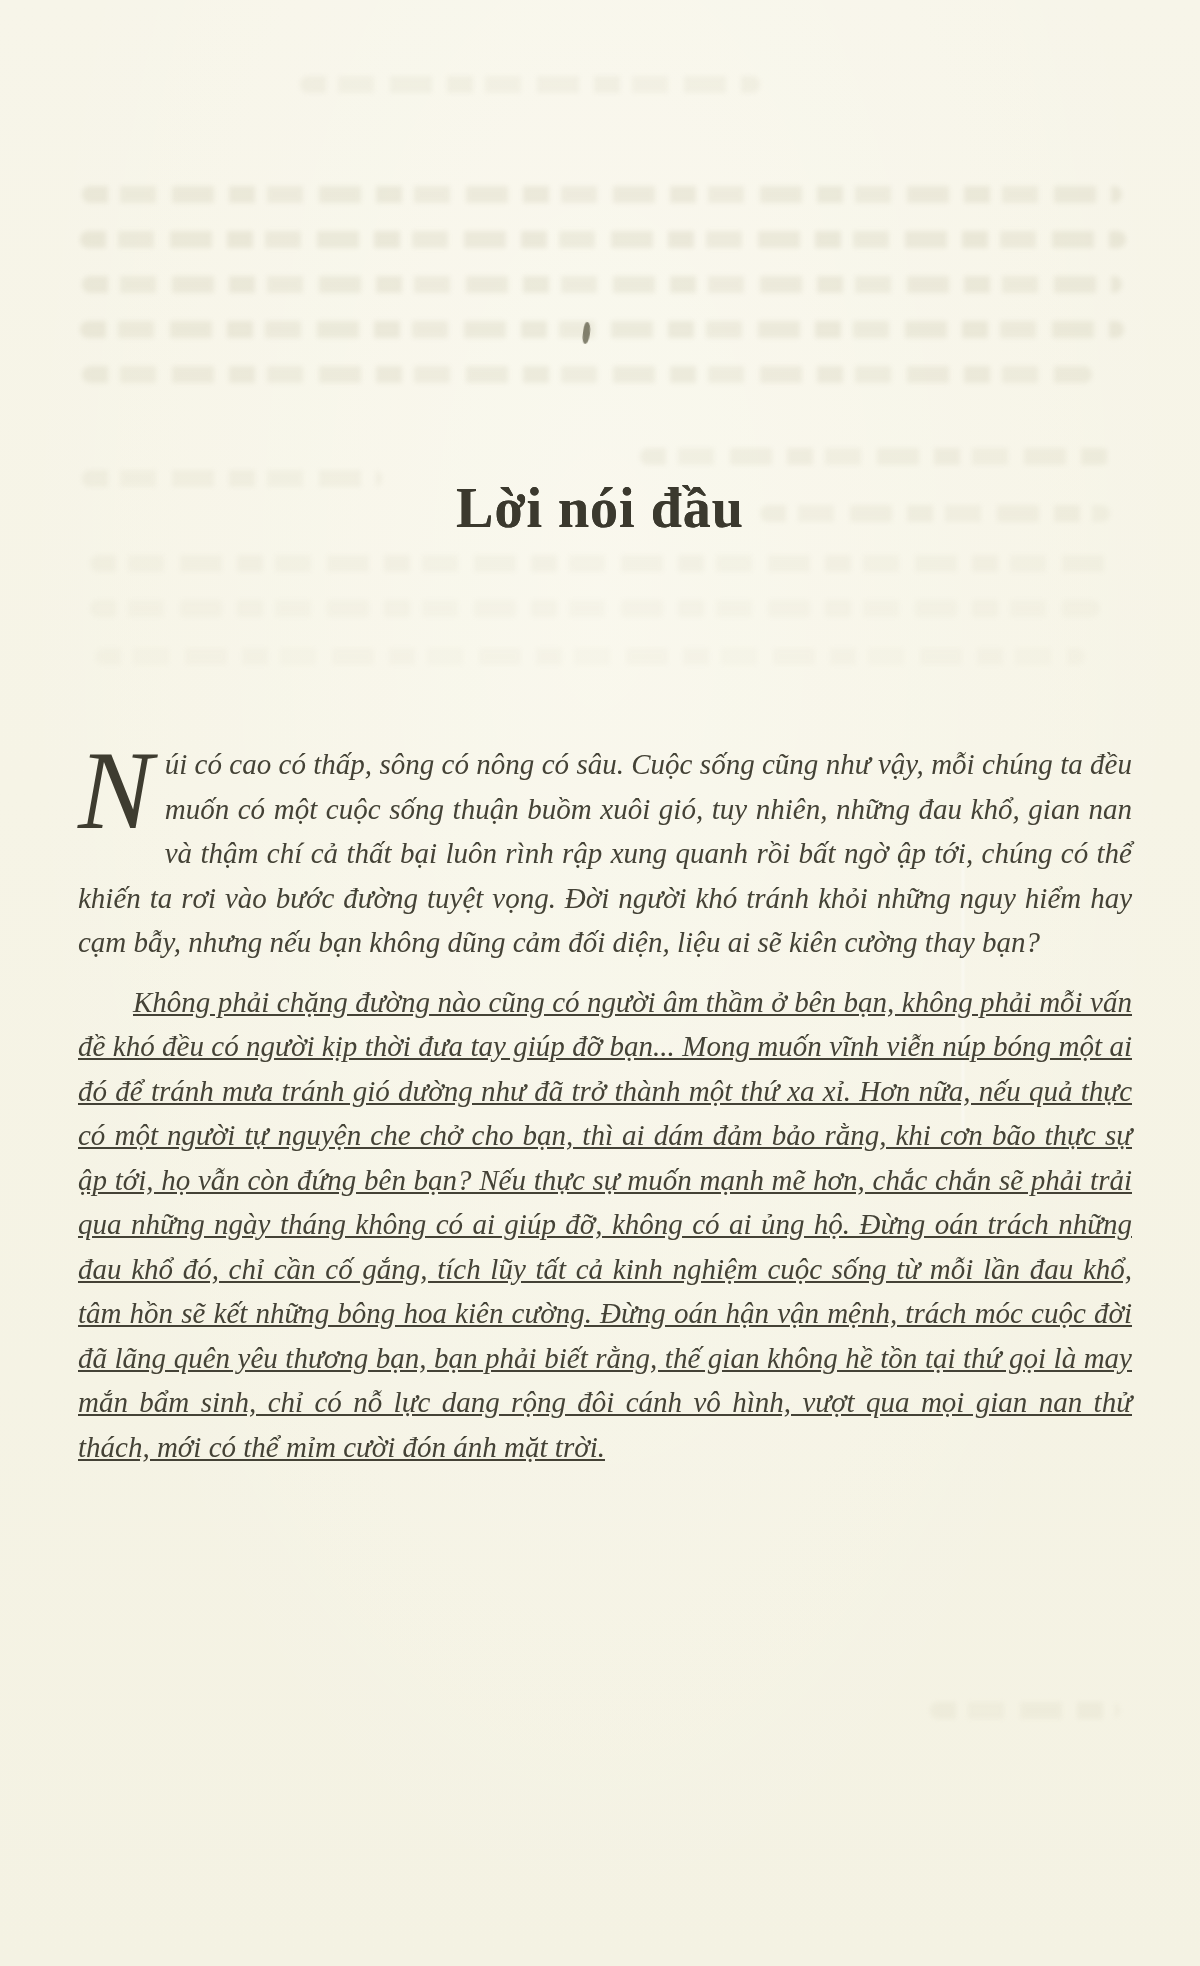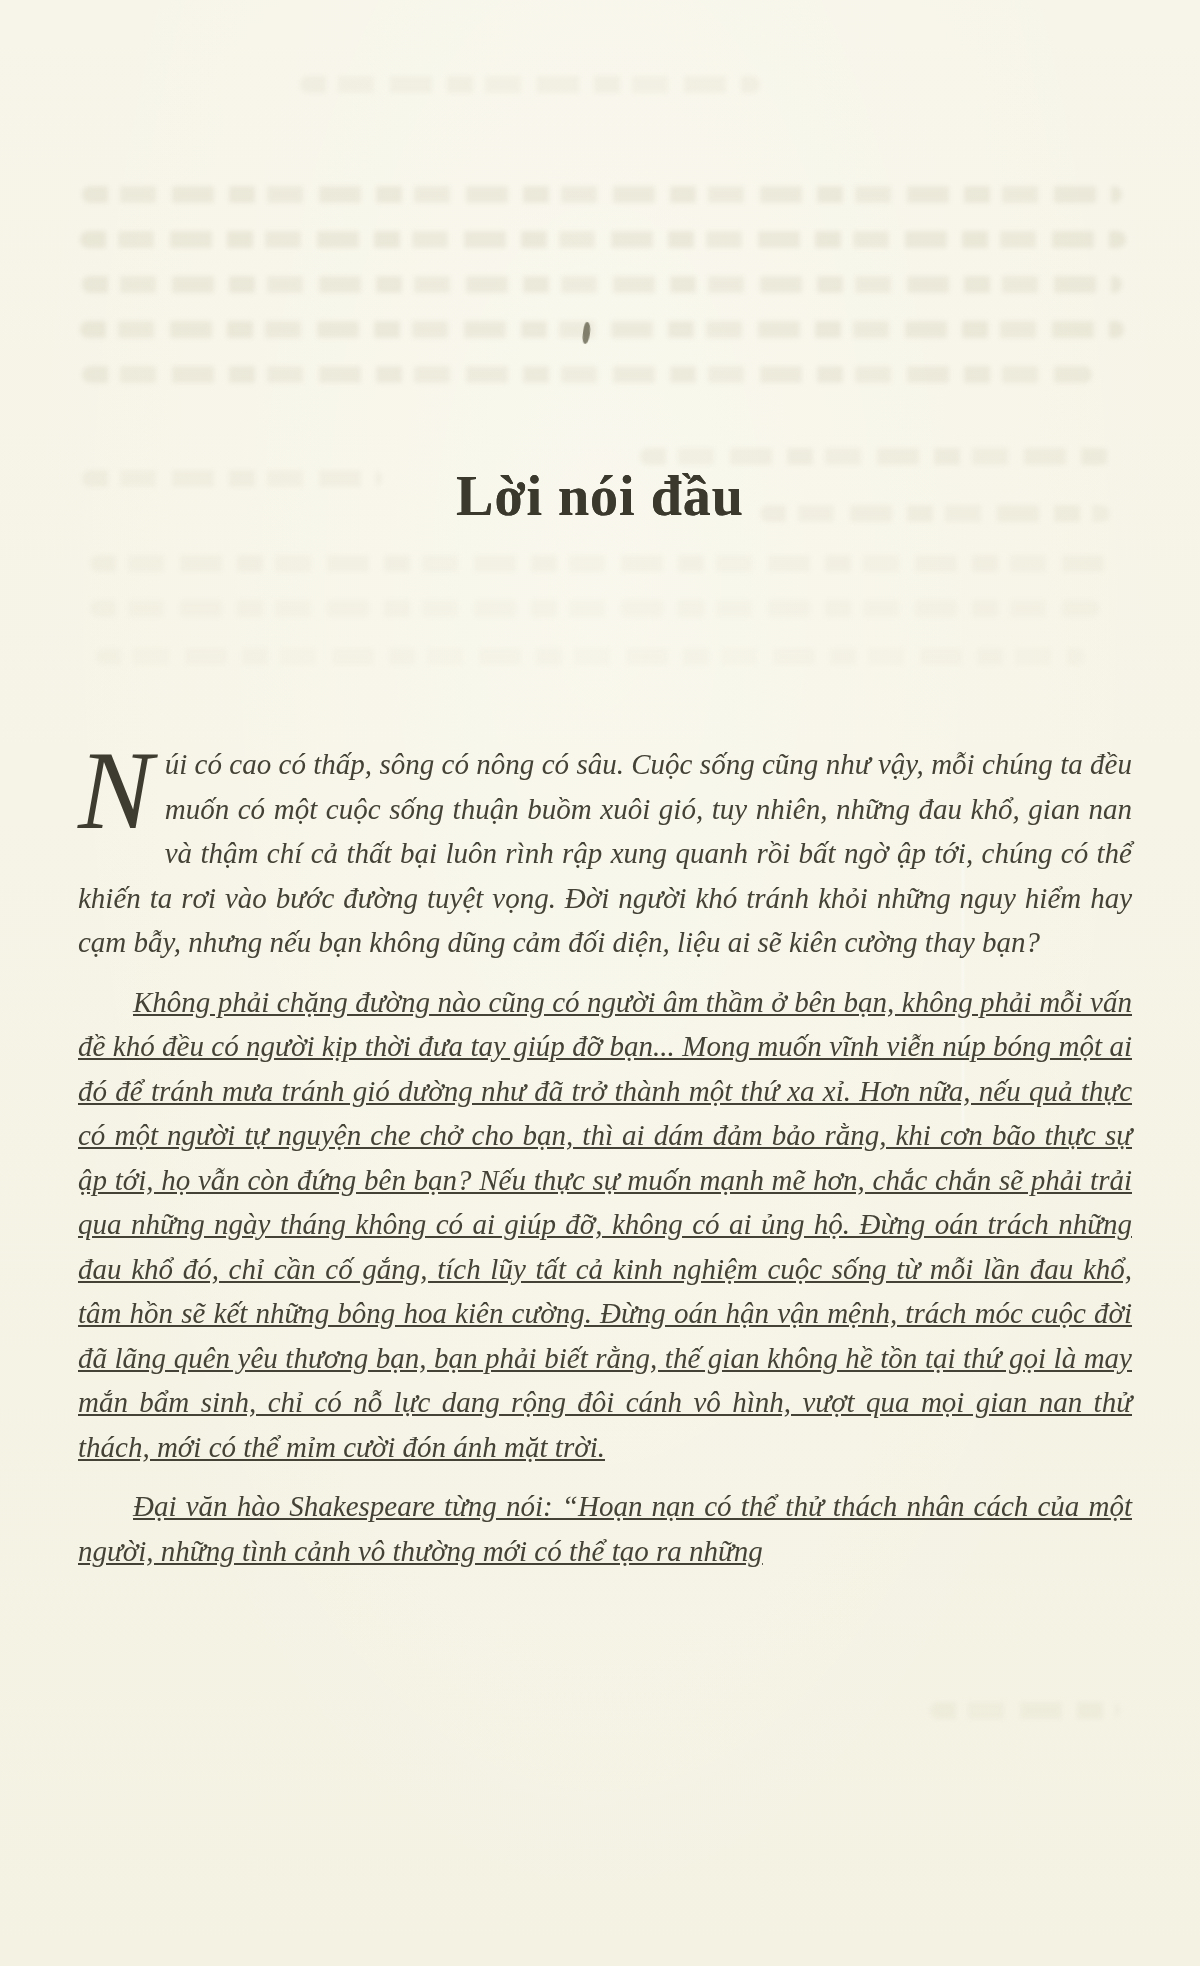--- a/index.html
+++ b/index.html
@@ -50,21 +50,21 @@
     left: 962px;
     top: 840px;
     width: 2px;
     height: 300px;
     background: rgba(255,255,255,0.55);
     filter: blur(1px);
   }
 
   .title {
     position: absolute;
-    top: 464px;
+    top: 476px;
     left: 0;
     width: 100%;
     margin: 0;
     text-align: center;
     font-family: "Liberation Serif", serif;
     font-weight: bold;
     font-size: 56px;
     letter-spacing: 1px;
     color: #3b392e;
     text-shadow: 0 0 0.6px #3b392e;
@@ -127,17 +127,16 @@
   <h1 class="title">Lời nói đầu</h1>
 
   <div class="body-text">
 
     <p>
       <span class="dropcap">N</span><span>úi có cao có thấp, sông có nông có sâu. Cuộc sống cũng như vậy, mỗi chúng ta đều muốn có một cuộc sống thuận buồm xuôi gió, tuy nhiên, những đau khổ, gian nan và thậm chí cả thất bại luôn rình rập xung quanh rồi bất ngờ ập tới, chúng có thể khiến ta rơi vào bước đường tuyệt vọng. Đời người khó tránh khỏi những nguy hiểm hay cạm bẫy, nhưng nếu bạn không dũng cảm đối diện, liệu ai sẽ kiên cường thay bạn?</span>
     </p>
 
     <p class="para-indent">Không phải chặng đường nào cũng có người âm thầm ở bên bạn, không phải mỗi vấn đề khó đều có người kịp thời đưa tay giúp đỡ bạn... Mong muốn vĩnh viễn núp bóng một ai đó để tránh mưa tránh gió dường như đã trở thành một thứ xa xỉ. Hơn nữa, nếu quả thực có một người tự nguyện che chở cho bạn, thì ai dám đảm bảo rằng, khi cơn bão thực sự ập tới, họ vẫn còn đứng bên bạn? Nếu thực sự muốn mạnh mẽ hơn, chắc chắn sẽ phải trải qua những ngày tháng không có ai giúp đỡ, không có ai ủng hộ. Đừng oán trách những đau khổ đó, chỉ cần cố gắng, tích lũy tất cả kinh nghiệm cuộc sống từ mỗi lần đau khổ, tâm hồn sẽ kết những bông hoa kiên cường. Đừng oán hận vận mệnh, trách móc cuộc đời đã lãng quên yêu thương bạn, bạn phải biết rằng, thế gian không hề tồn tại thứ gọi là may mắn bẩm sinh, chỉ có nỗ lực dang rộng đôi cánh vô hình, vượt qua mọi gian nan thử thách, mới có thể mỉm cười đón ánh mặt trời.</p>
 
-    <p class="para-indent">Đại văn hào Shakespeare từng nói: “Hoạn nạn có thể thử thách nhân cách của một người, những tình cảnh vô thường mới có thể tạo ra những</p>
 
   </div>
 
 </div>
 
 </body></html>

